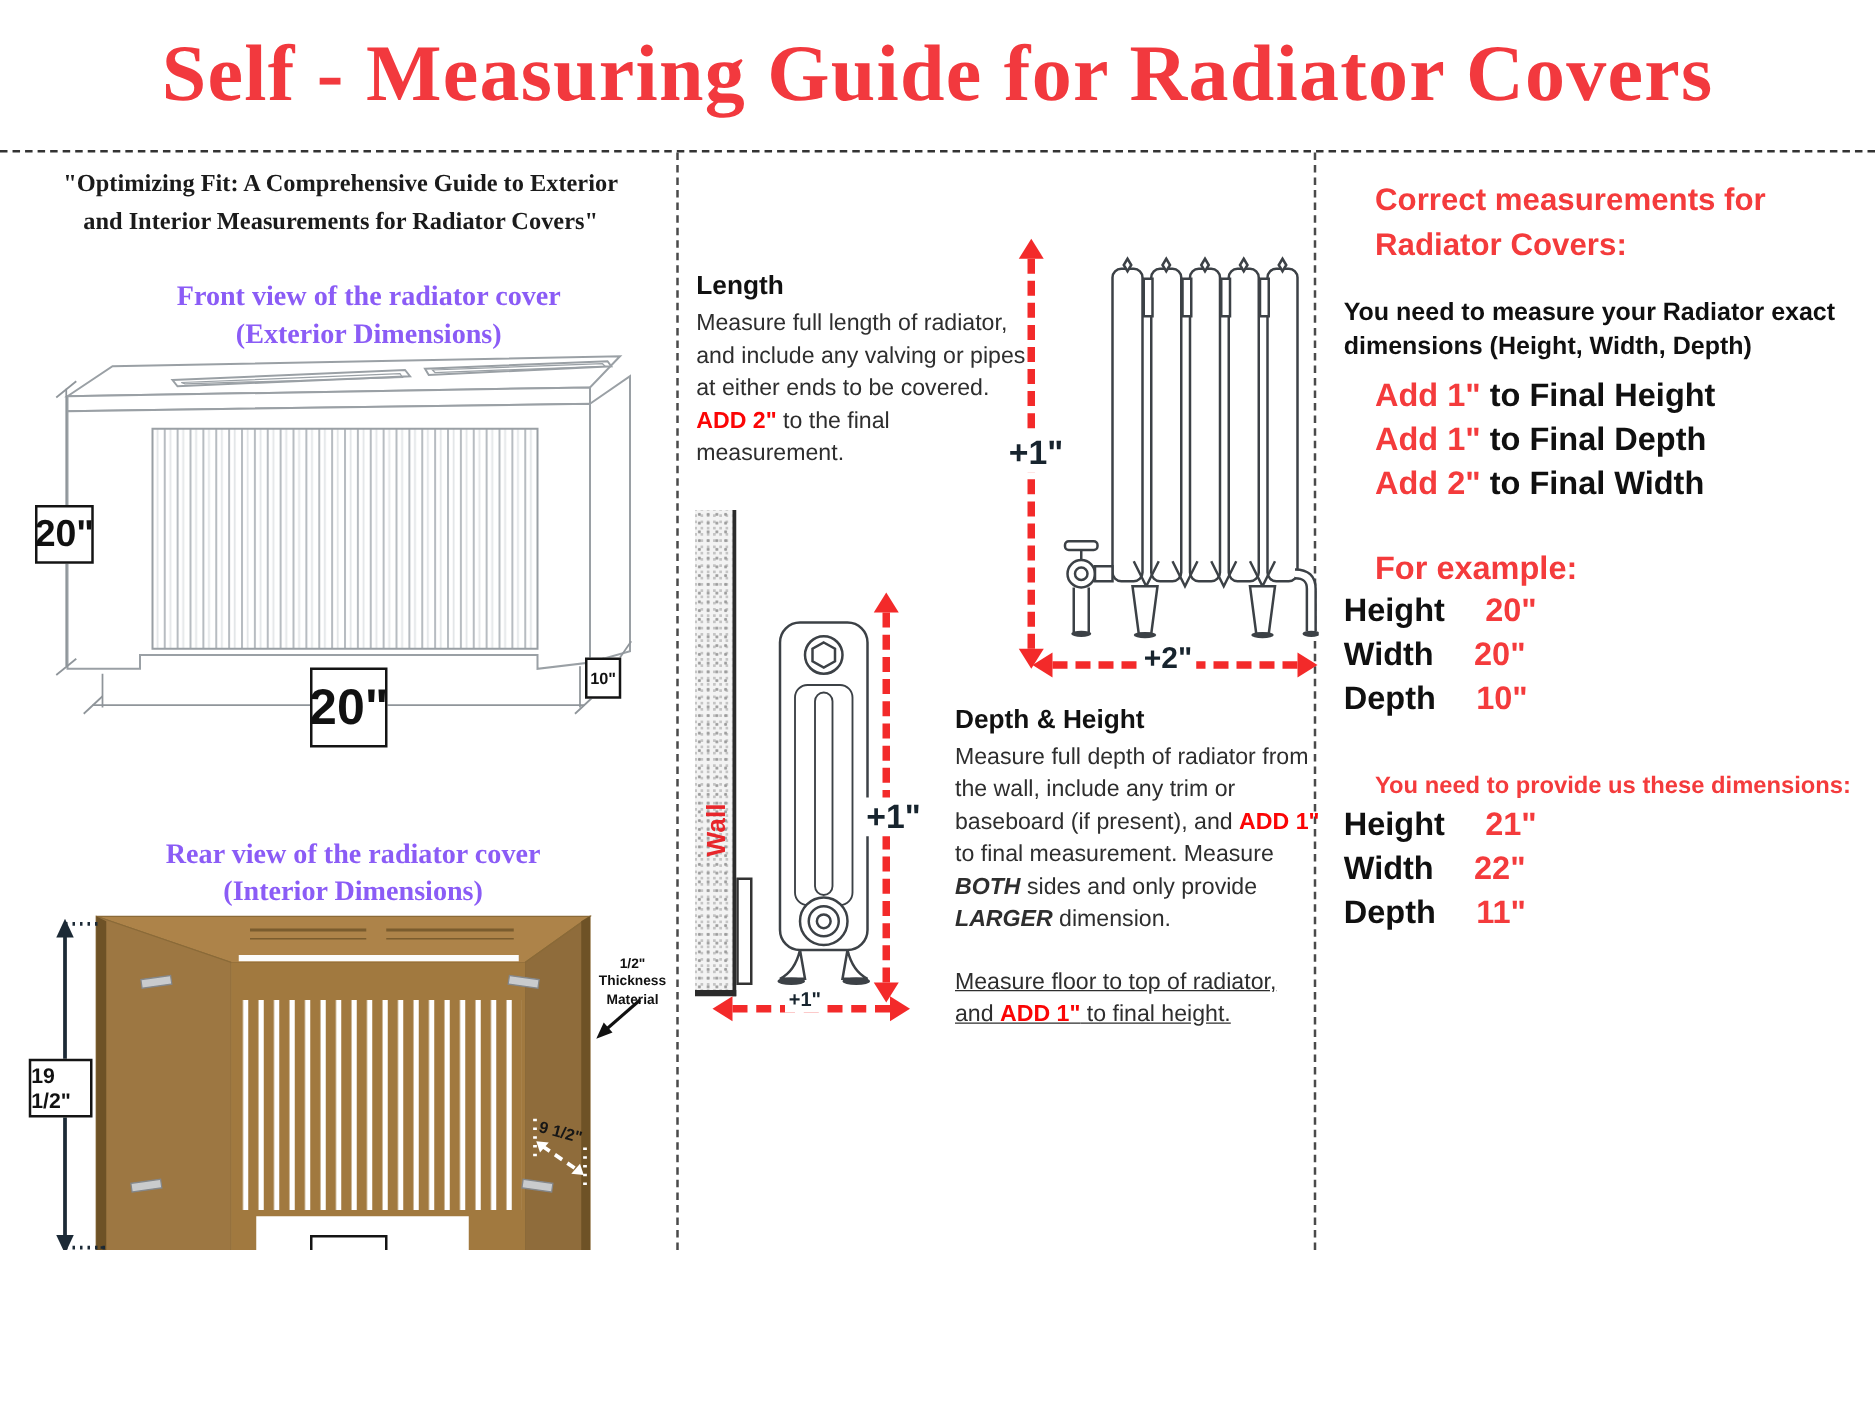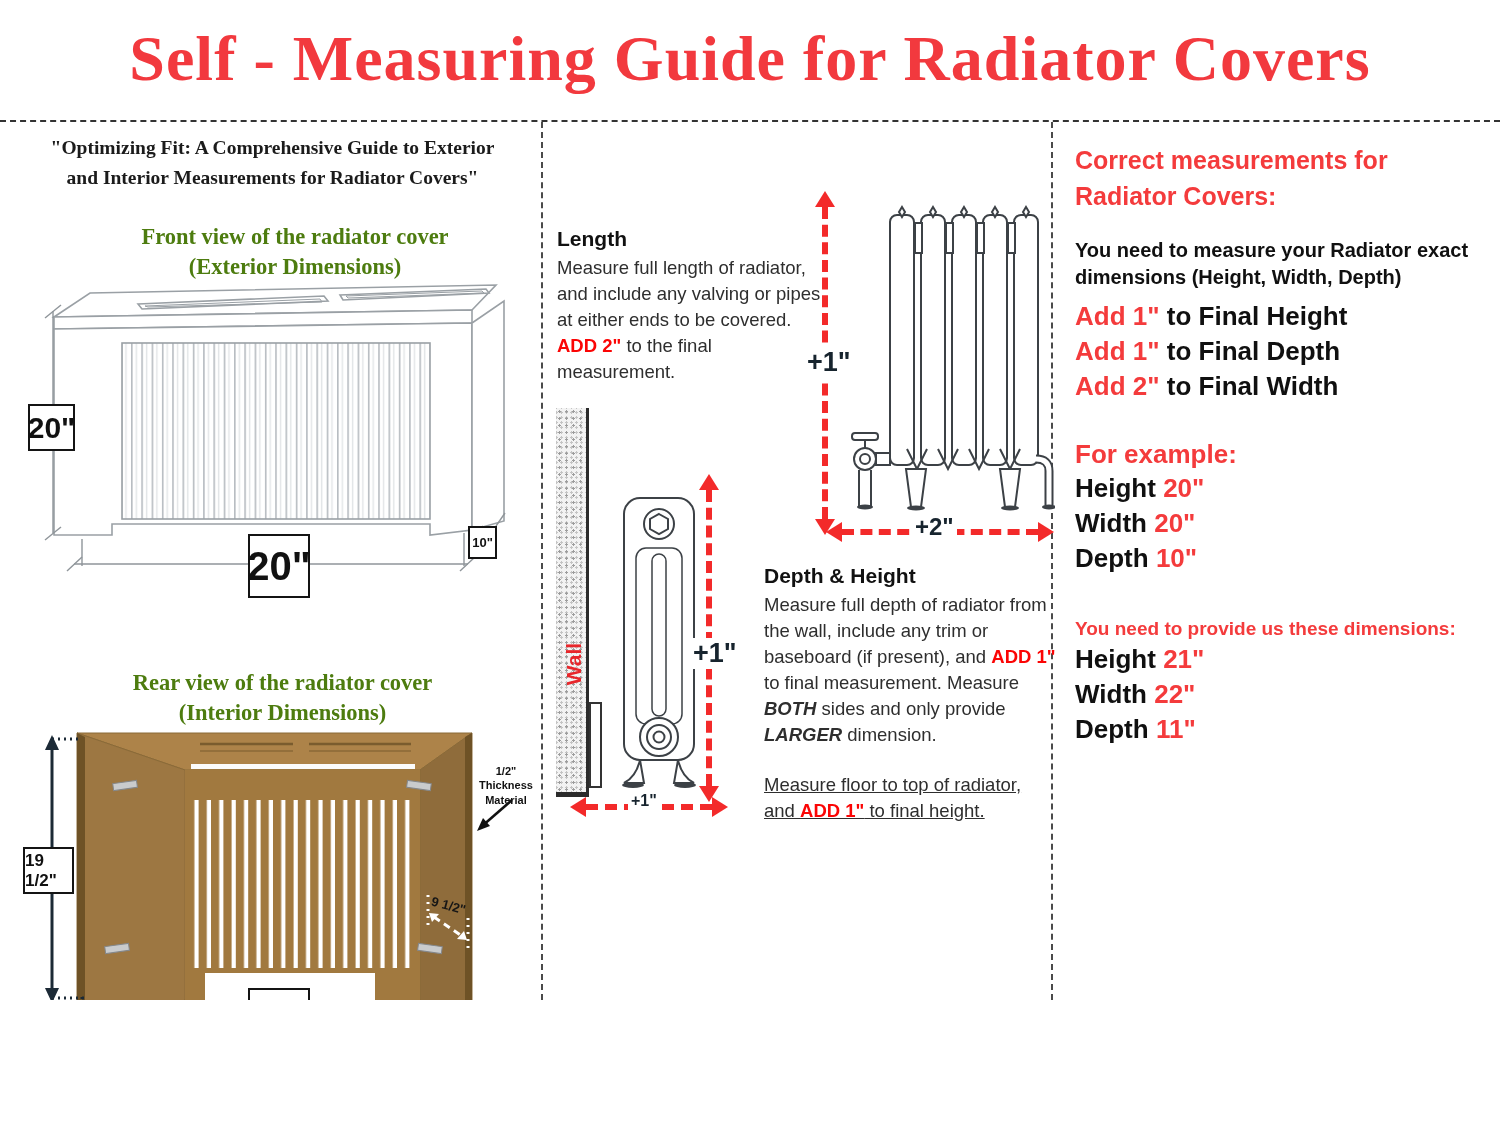--- a/index.html
+++ b/index.html
@@ -11,39 +11,39 @@
          color:#f2393e;letter-spacing:1px;}
   .rule-top{position:absolute;left:0;top:120px;width:1500px;border-top:2px dashed #333;}
   .vdiv{position:absolute;top:122px;bottom:0;border-left:2px dashed #4a4a4a;}
   .vdiv.one{left:541px;} .vdiv.two{left:1051px;}
 
   
   .quote{position:absolute;left:0;top:133px;width:545px;text-align:center;
          font-family:"Liberation Serif",serif;font-weight:700;font-size:19.5px;
          color:#1b1b1b;line-height:1.55;}
   .red-head{position:absolute;text-align:center;font-family:"Liberation Serif",serif;
-            font-weight:700;font-size:22.5px;color:#4d7c0f;line-height:1.35;}
+            font-weight:700;font-size:22.5px;color:#8b5cf6;line-height:1.35;}
   .fv-head{left:60px;top:222px;width:470px;}
   .rv-head{left:30px;top:668px;width:505px;}
 
   .front-view{position:absolute;left:28px;top:283px;width:480px;height:335px;}
   .rear-view{position:absolute;left:25px;top:730px;width:515px;height:350px;}
 
   .dbox{position:absolute;background:#fff;border:2.5px solid #141414;color:#111;
         display:flex;align-items:center;justify-content:center;font-weight:bold;
         font-family:"Liberation Sans",sans-serif;box-sizing:border-box;}
   .thick-note{position:absolute;left:443px;top:34px;width:76px;text-align:center;
               font-size:11px;font-weight:bold;color:#111;line-height:1.3;}
   .rot-label{position:absolute;left:406px;top:168px;font-size:13px;font-weight:bold;
              color:#161616;transform:rotate(15deg);}
 
   
   .mid-text{position:absolute;color:#2e2e2e;font-size:18.5px;line-height:1.4;}
   .mid-text h3{margin:0 0 2px 0;font-size:21px;color:#111;}
-  .len-block{left:557px;top:224px;width:276px;}
+  .len-block{left:557px;top:214px;width:276px;}
   .dh-block{left:764px;top:561px;width:292px;}
   .dh-block p{margin:0 0 0 0;}
   .dh-block p + p{margin-top:24px;text-decoration:underline;}
   .add-red{color:#fb0505;font-weight:bold;}
   .em-bi{font-weight:bold;font-style:italic;}
 
   .side-assembly{position:absolute;left:552px;top:400px;width:178px;height:428px;}
   .wall{position:absolute;left:4px;top:8px;width:30px;height:384px;
         background-color:#f3f3f3;
         background-image:radial-gradient(#9d9d9d 1px,transparent 1.4px),
@@ -68,21 +68,21 @@
   .rarrow-h::before{content:"";position:absolute;top:-13px;left:-16px;
      border:10px solid transparent;border-right:16px solid #f32a2a;border-left:0;}
   .rarrow-h::after{content:"";position:absolute;top:-13px;right:-16px;
      border:10px solid transparent;border-left:16px solid #f32a2a;border-right:0;}
   .plus-label{position:absolute;font-weight:bold;color:#17242e;background:#fff;
               padding:0 3px;font-family:"Liberation Sans",sans-serif;}
 
   
   .right-col{position:absolute;left:1075px;top:142px;width:420px;color:#101010;
              font-weight:700;}
-  .rc-red{color:#f43b3c;}
+  .rc-red{color:#f43b3c;margin-left:25px;}
   .rc-h1{font-size:25px;line-height:36px;}
   .rc-intro{margin-top:23px;font-size:20px;line-height:27px;}
   .rc-rules{margin-top:8px;font-size:26px;line-height:35px;}
   .rc-exh{margin-top:33px;font-size:26px;line-height:34px;}
   .rc-exi{font-size:20px;line-height:27px;}
   .rc-dims{font-size:26px;line-height:35px;}
   .rc-provide{margin-top:40px;font-size:19px;line-height:26px;}
 </style>
 </head>
 <body>

